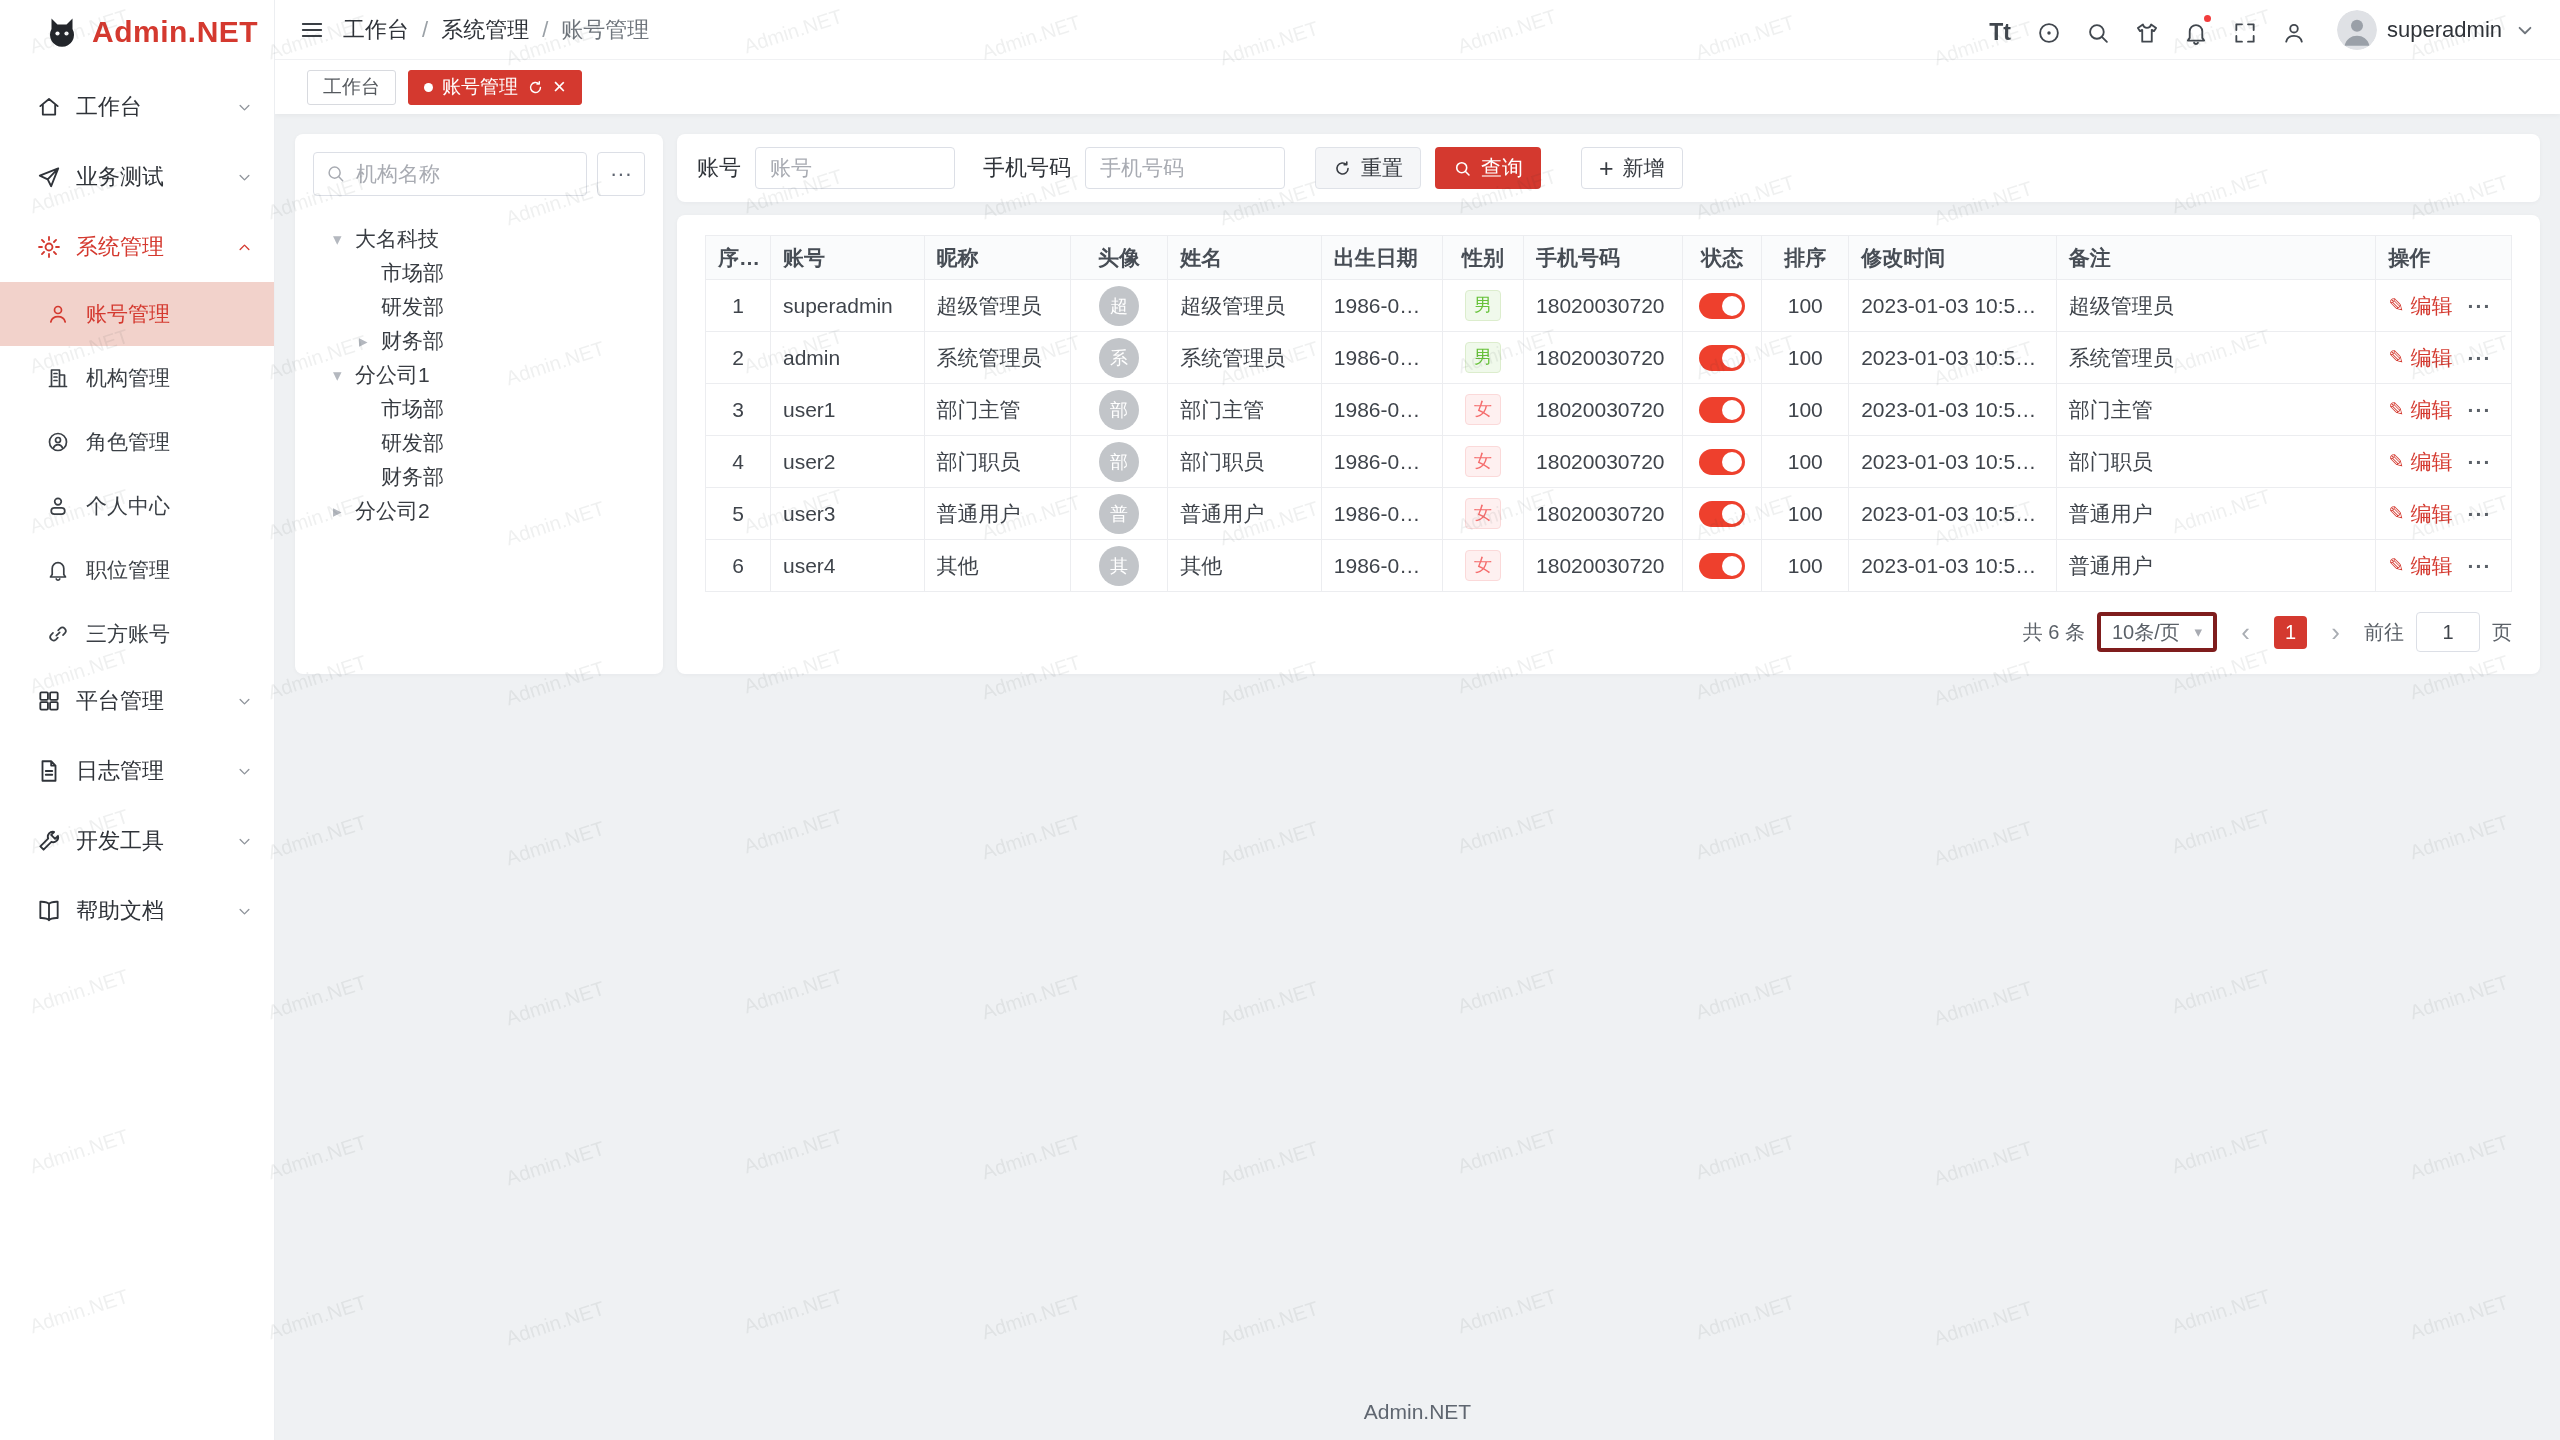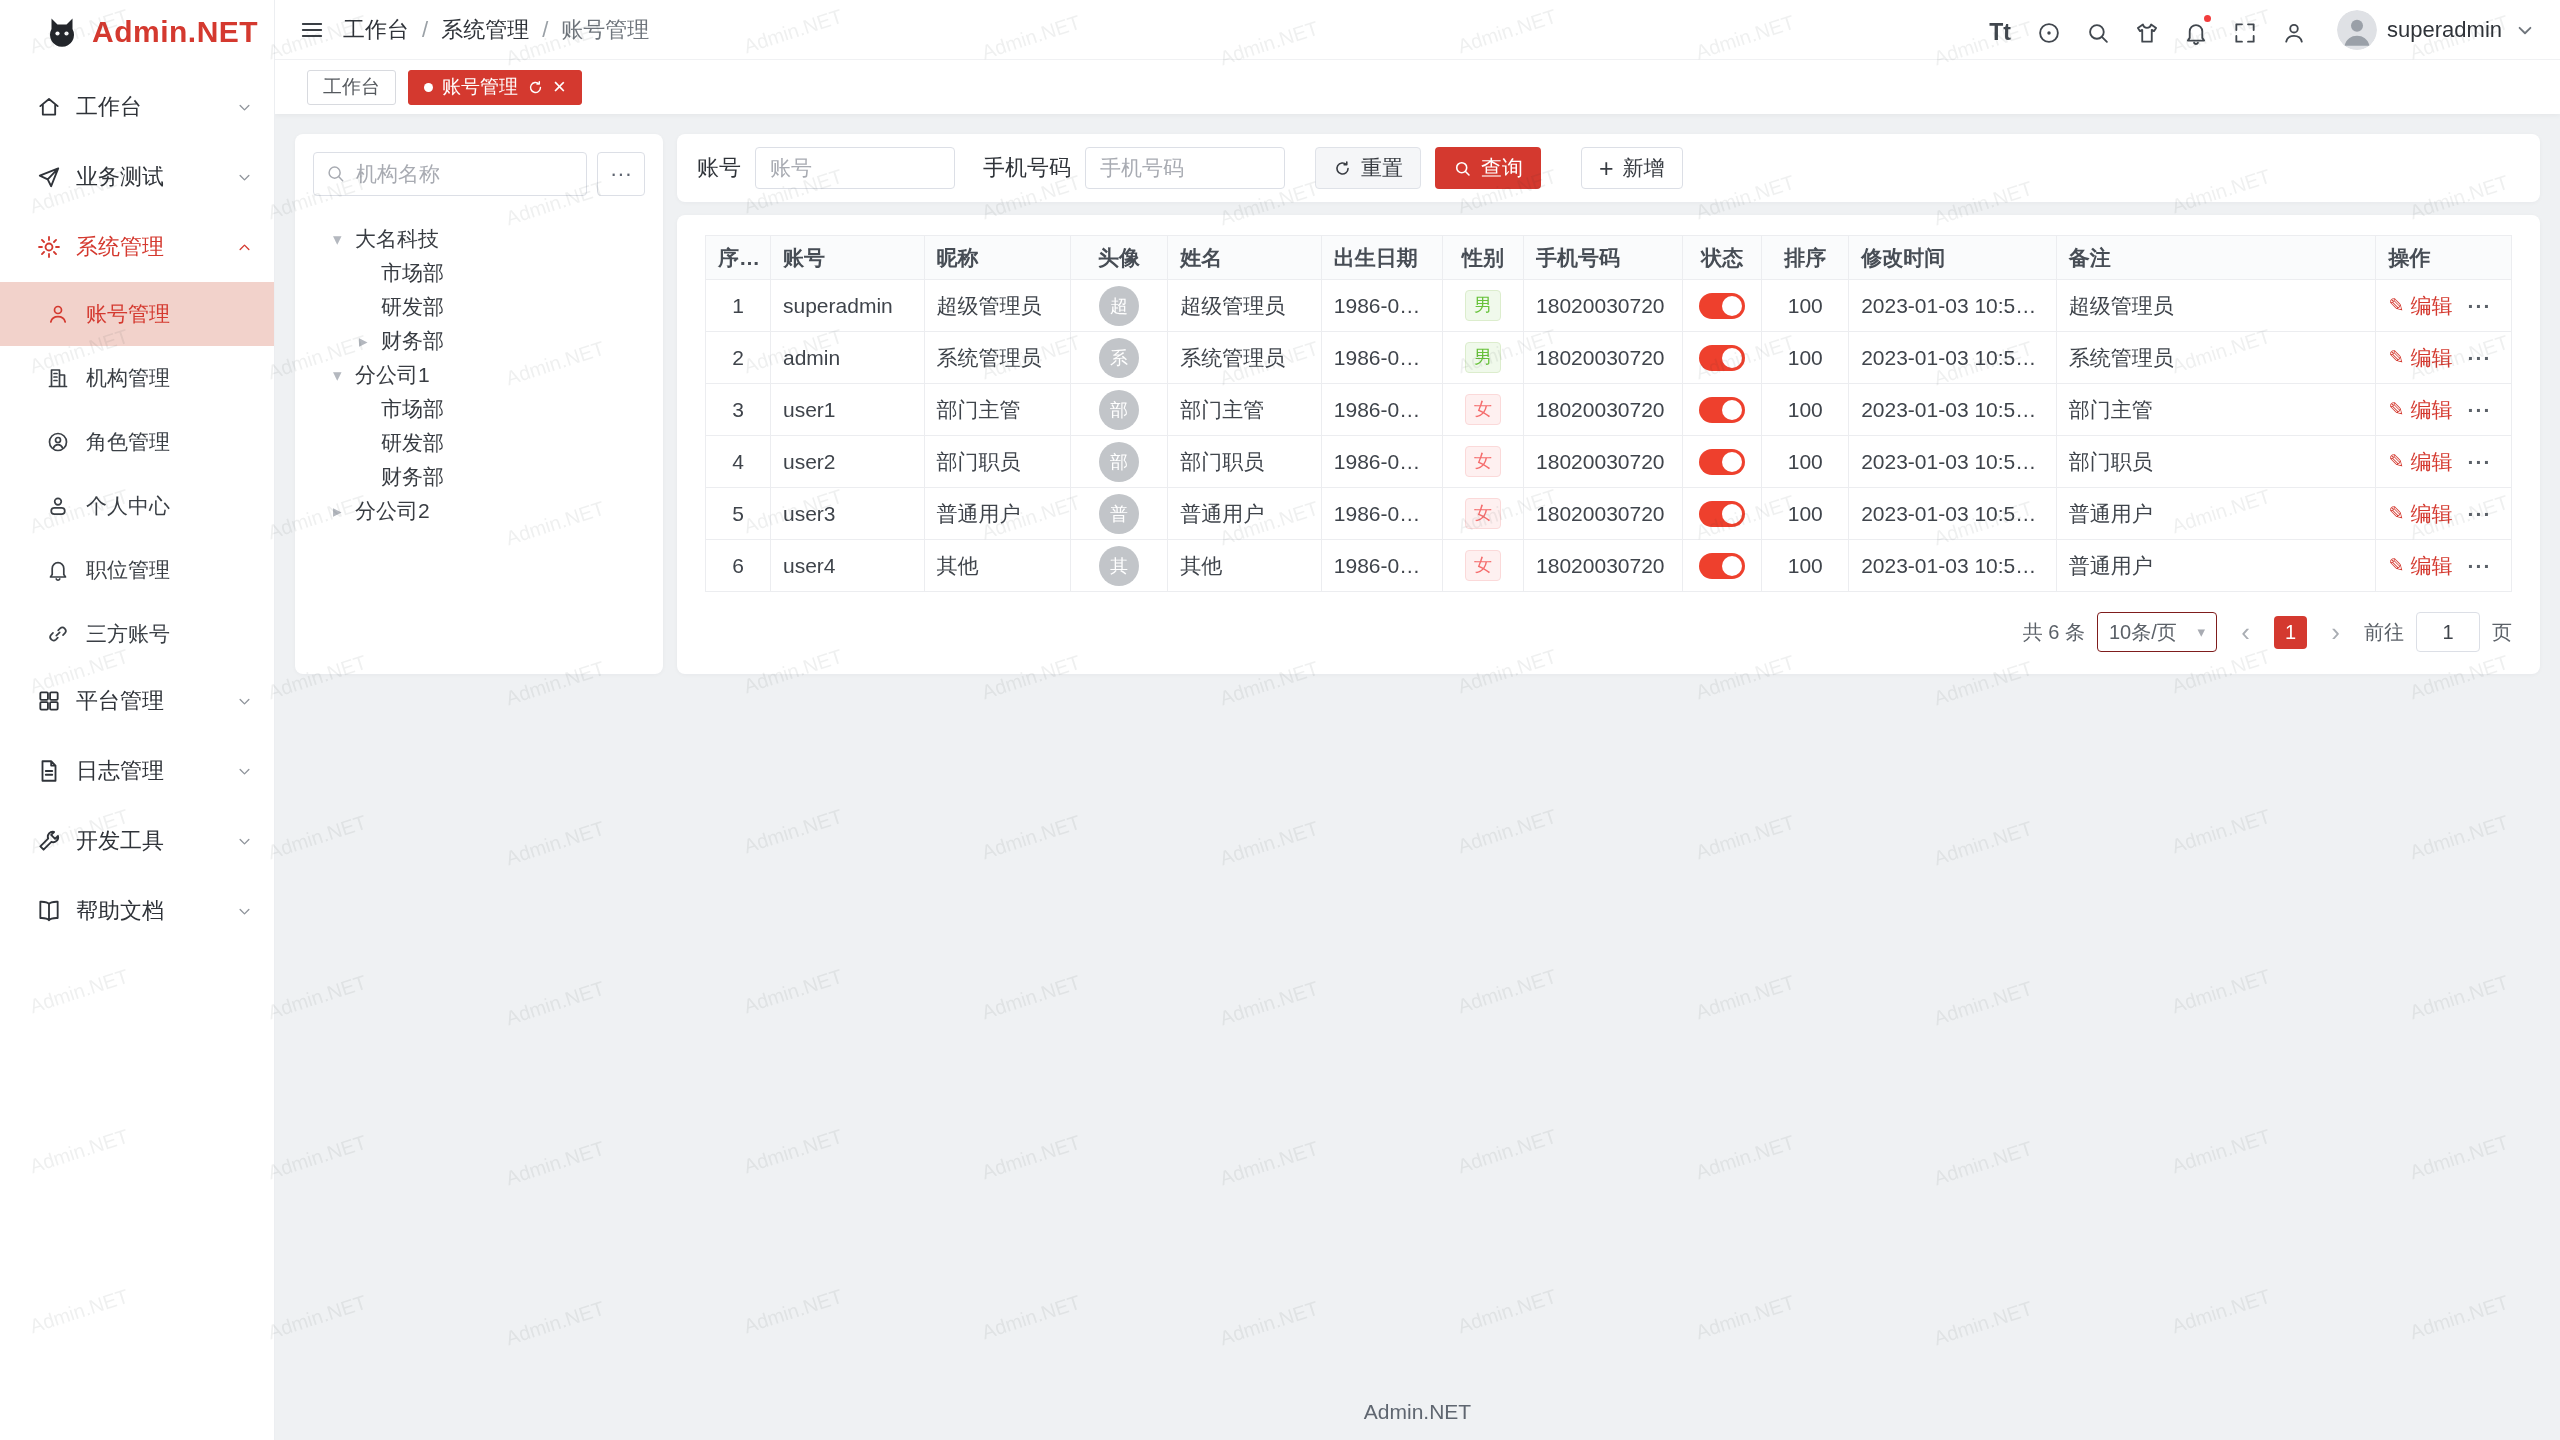--- a/index.html
+++ b/index.html
@@ -101,21 +101,21 @@
   .toggle .knob{position:absolute;top:3px;left:3px;width:20px;height:20px;border-radius:50%;background:#fff}
   .toggle.on{background:var(--toggle-on)}
   .toggle.on .knob{left:auto;right:3px}
   .ops{display:flex;align-items:center;gap:15px}
   .edit-link{display:inline-flex;align-items:center;gap:6px;color:var(--primary);cursor:pointer}
   .edit-glyph{font-size:19px}
   .more-link{color:#5b6168;cursor:pointer;letter-spacing:1px;font-weight:700}
 
   
   .pagination{display:flex;justify-content:flex-end;align-items:center;gap:12px;margin-top:20px;font-size:20px;color:#5b6168}
-  .psize{height:40px;width:120px;border:1px solid #7f1d1d;border-radius:4px;display:inline-flex;align-items:center;justify-content:space-between;padding:0 11px;cursor:pointer}
+  .psize{height:40px;width:120px;border:4px solid #7f1d1d;border-radius:4px;display:inline-flex;align-items:center;justify-content:space-between;padding:0 11px;cursor:pointer}
   .pcaret{color:#a8abb2;font-size:15px}
   .pbtn{width:33px;height:33px;display:inline-flex;align-items:center;justify-content:center;font-size:26px;color:#a9adb3;cursor:pointer}
   .pnum{width:33px;height:33px;display:inline-flex;align-items:center;justify-content:center;border-radius:4px;background:var(--primary);color:#fff;font-size:20px;cursor:pointer}
   .goto-input{width:64px;height:40px;border:1px solid #dcdfe6;border-radius:4px;text-align:center;font-size:20px;color:#3f444b}
 
   
   .page-footer{position:absolute;left:0;right:0;bottom:16px;text-align:center;z-index:1}
   .footer-title{font-size:21px;color:#5f6670}
   .footer-copy{margin-top:7px;font-size:19px;color:#8a9099}
 </style>

